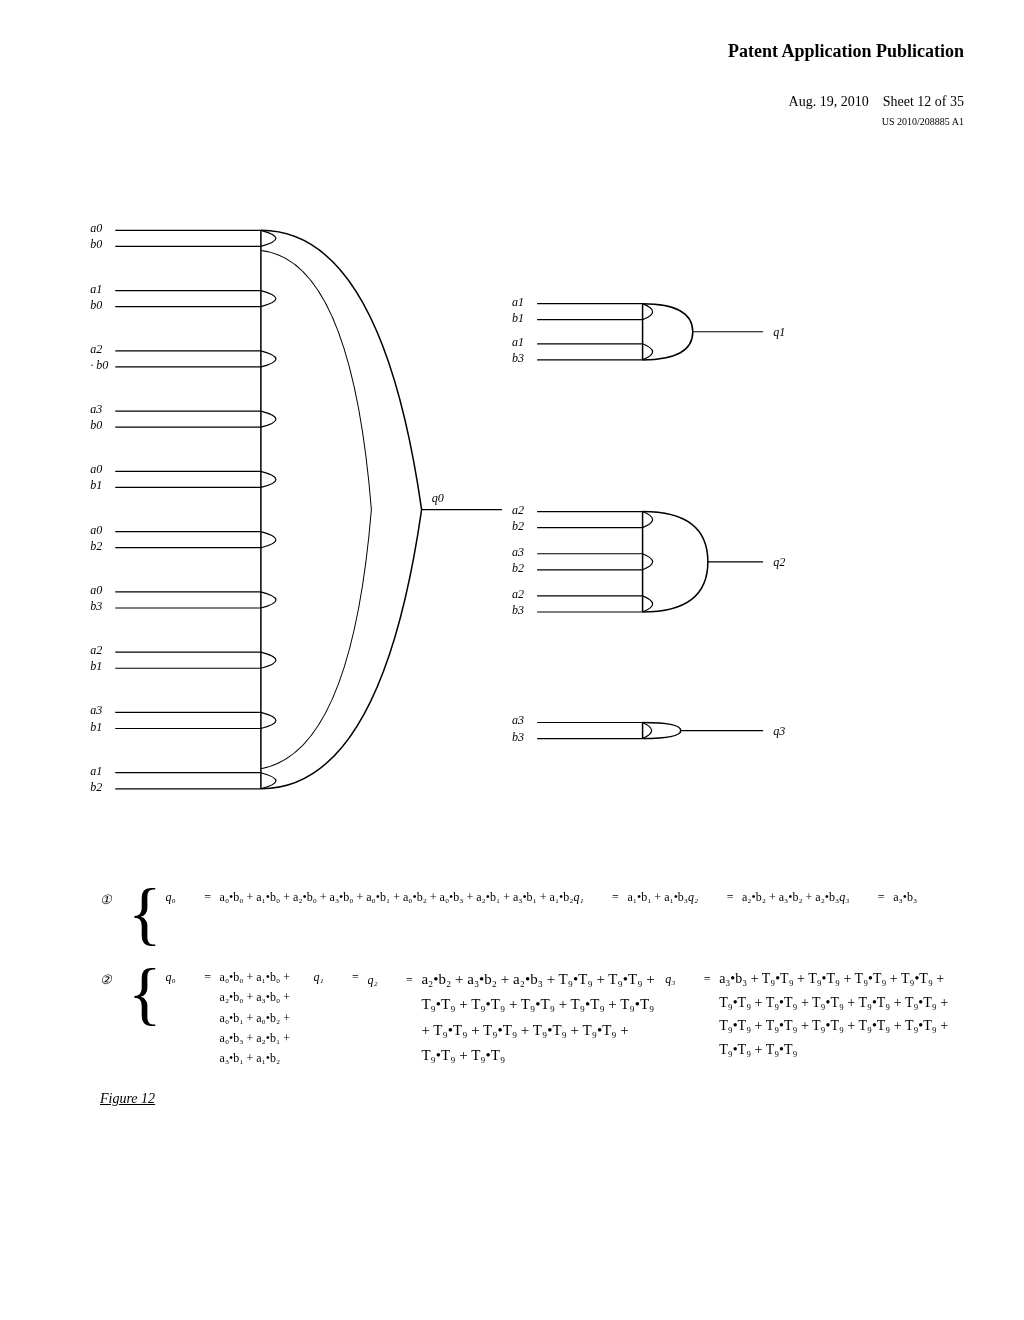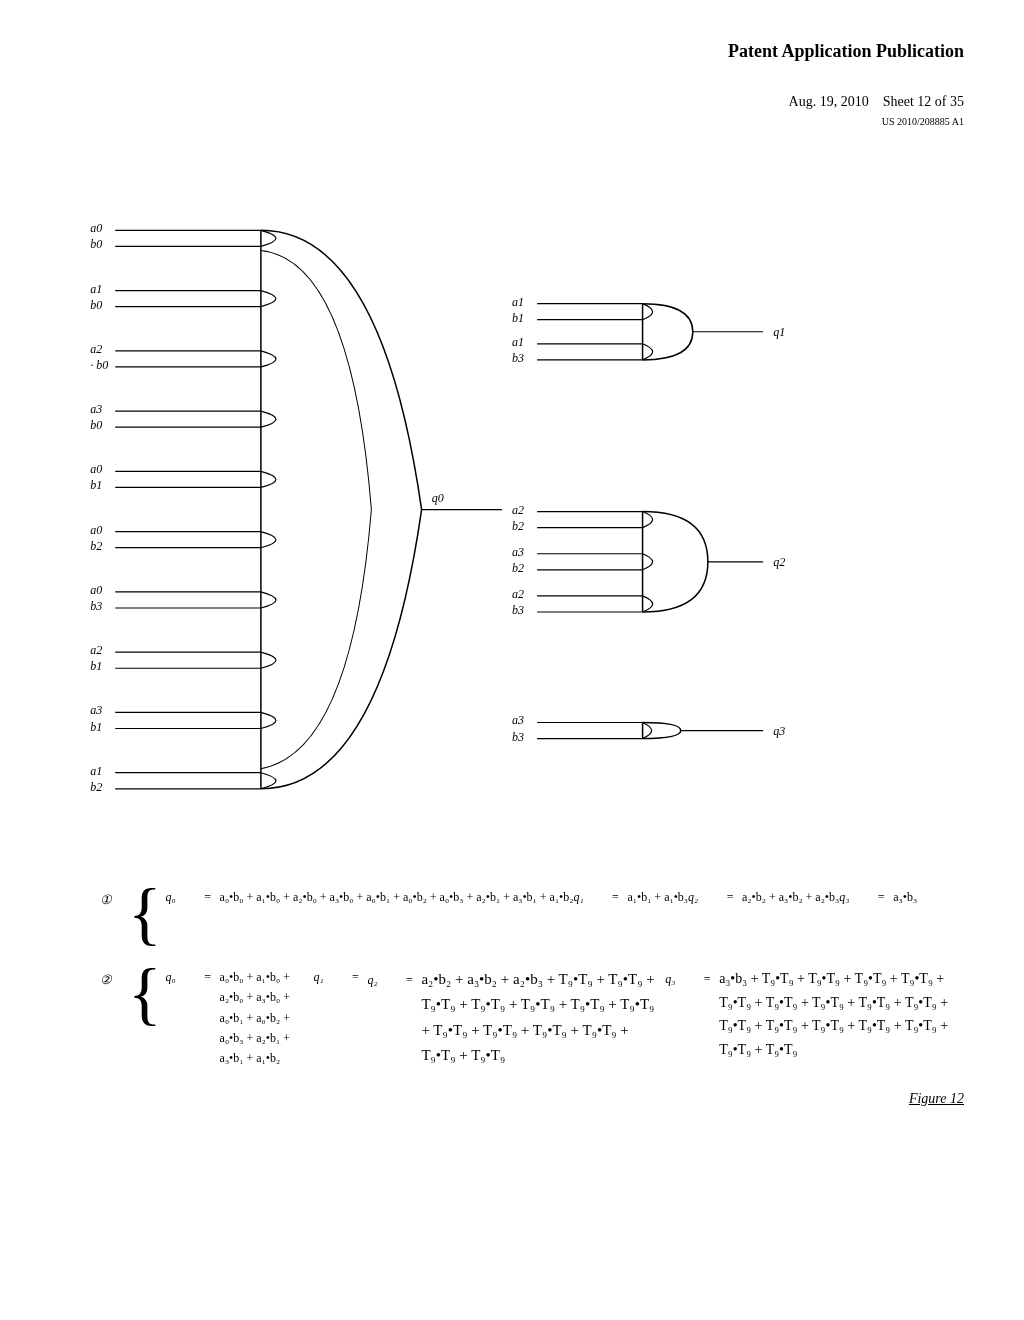--- a/index.html
+++ b/index.html
@@ -100,21 +100,21 @@
 
     .eq-equals {
       min-width: 24px;
       text-align: center;
     }
 
     .eq-expr {
     }
 
     .figure-caption {
-      text-align: right;
+      text-align: left;
       font-size: 14px;
       margin-top: 10px;
       font-style: italic;
       text-decoration: underline;
     }
   </style>
 </head>
 <body>
 
 <div class="page">

